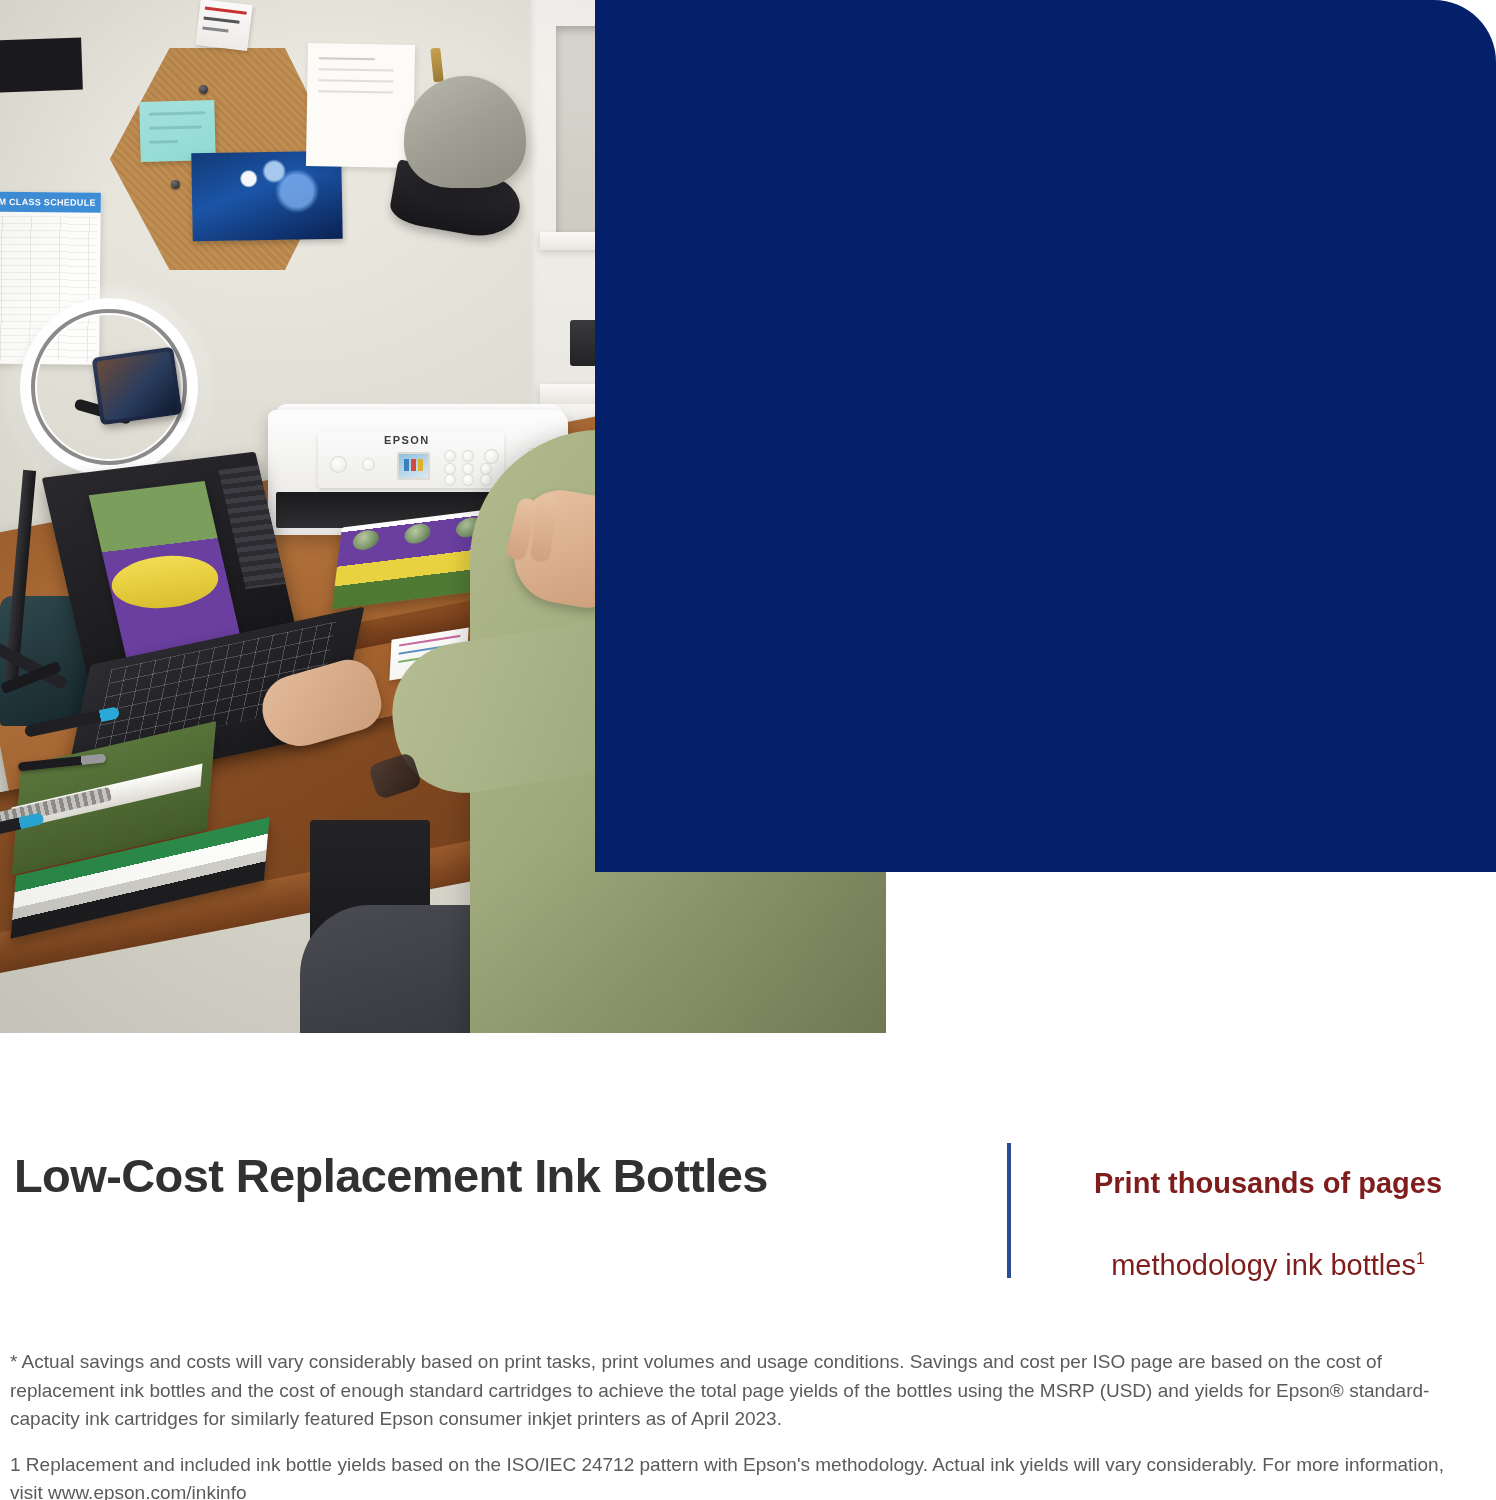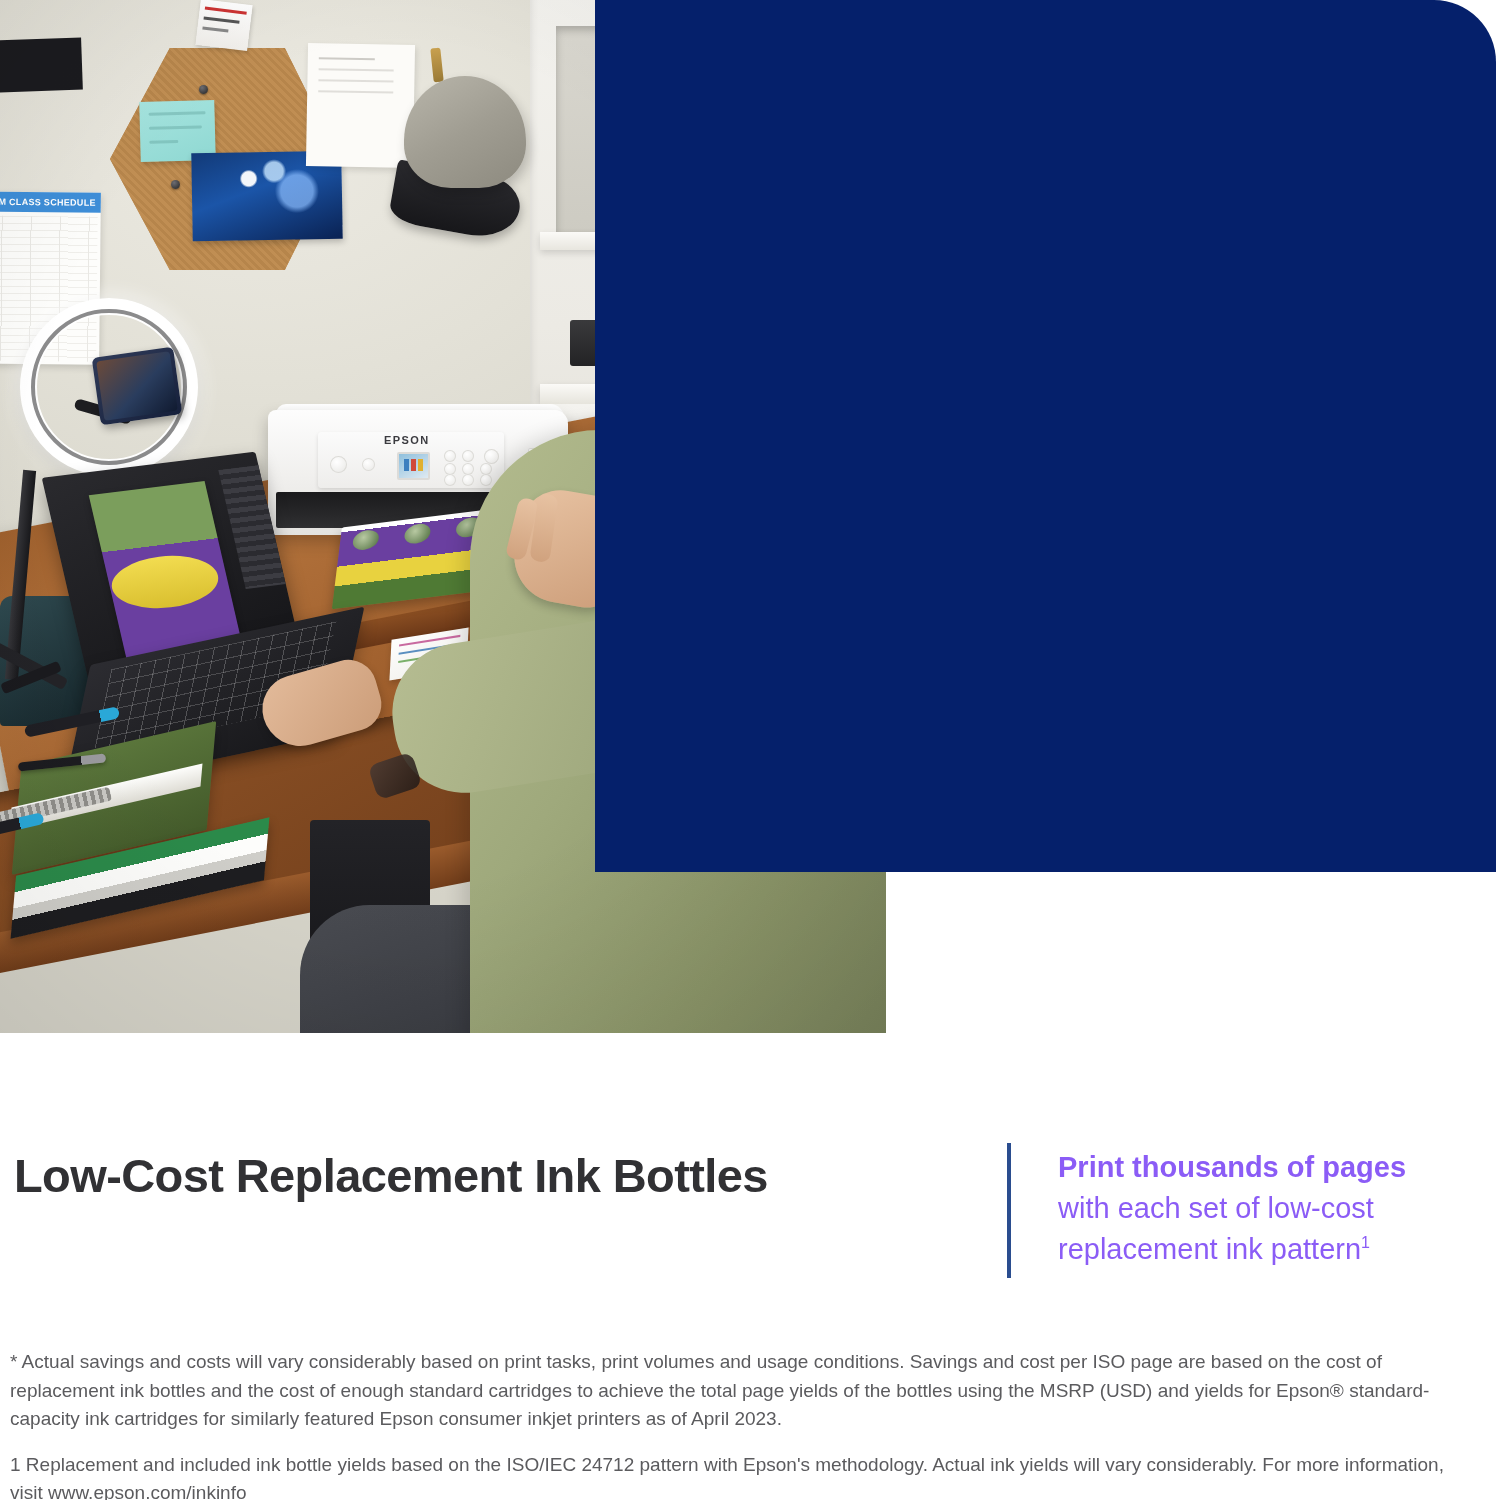--- a/index.html
+++ b/index.html
@@ -301,22 +301,22 @@
   .blue-panel {
     position:absolute; left:595px; top:0; width:901px; height:872px;
     background:#05206b; border-radius: 0 62px 0 0;
   }
 
   
   .lower { position:absolute; left:0; top:1135px; width:1496px; height:180px; }
   .headline { position:absolute; left:14px; top:12px; width:950px;
     font-size:47px; font-weight:bold; line-height:1.22; color:#313134; letter-spacing:-0.6px; }
   .divider { position:absolute; left:1007px; top:8px; width:4px; height:135px; background:#2a4d8f; }
-  .right-col { position:absolute; left:1058px; top:12px; width:420px;
-    font-size:29px; line-height:1.42; color:#8b5cf6; }
+  .right-col { position:absolute; left:1058px; top:28px; width:420px;
+    font-size:29px; line-height:1.42; color:#7f1d1d;text-align:center; }
   .right-col .bold { font-weight:bold; display:block; }
   .right-col sup { font-size:16px; vertical-align:super; }
 
   
   .footnotes { position:absolute; left:10px; top:1348px; width:1470px;
     font-size:19px; line-height:1.5; color:#5b5b5e; }
   .footnotes p { margin-bottom: 17px; }
 </style>
 </head>
 <body>
@@ -490,22 +490,22 @@
 
   <div class="lower">
     <div class="headline">
       <div>Low-Cost Replacement Ink Bottles</div>
     </div>
 
     <div class="divider"></div>
 
     <div class="right-col">
       <span class="bold">Print thousands of pages</span>
-      <span>with each set of low-cost</span><br>
-      <span>replacement ink pattern</span><sup>1</sup>
+      <br>
+      <span>methodology ink bottles</span><sup>1</sup>
     </div>
   </div>
 
   <div class="footnotes">
     <p>* Actual savings and costs will vary considerably based on print tasks, print volumes and usage conditions. Savings and cost per ISO page are based on the cost of replacement ink bottles and the cost of enough standard cartridges to achieve the total page yields of the bottles using the MSRP (USD) and yields for Epson® standard-capacity ink cartridges for similarly featured Epson consumer inkjet printers as of April 2023.</p>
     <p>1 Replacement and included ink bottle yields based on the ISO/IEC 24712 pattern with Epson's methodology. Actual ink yields will vary considerably. For more information, visit www.epson.com/inkinfo</p>
   </div>
 
 </div>
 

